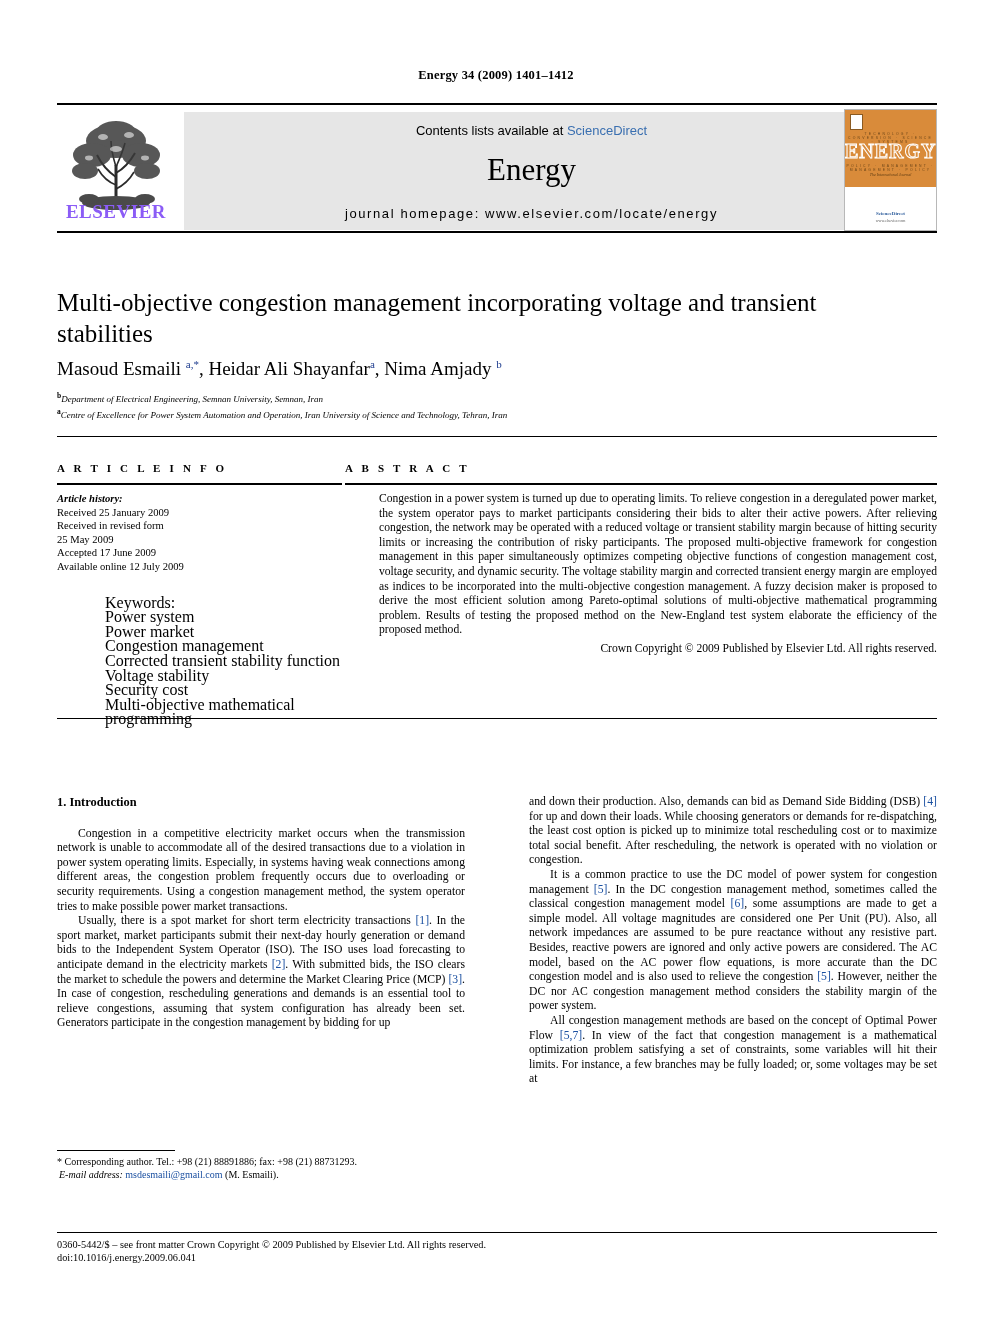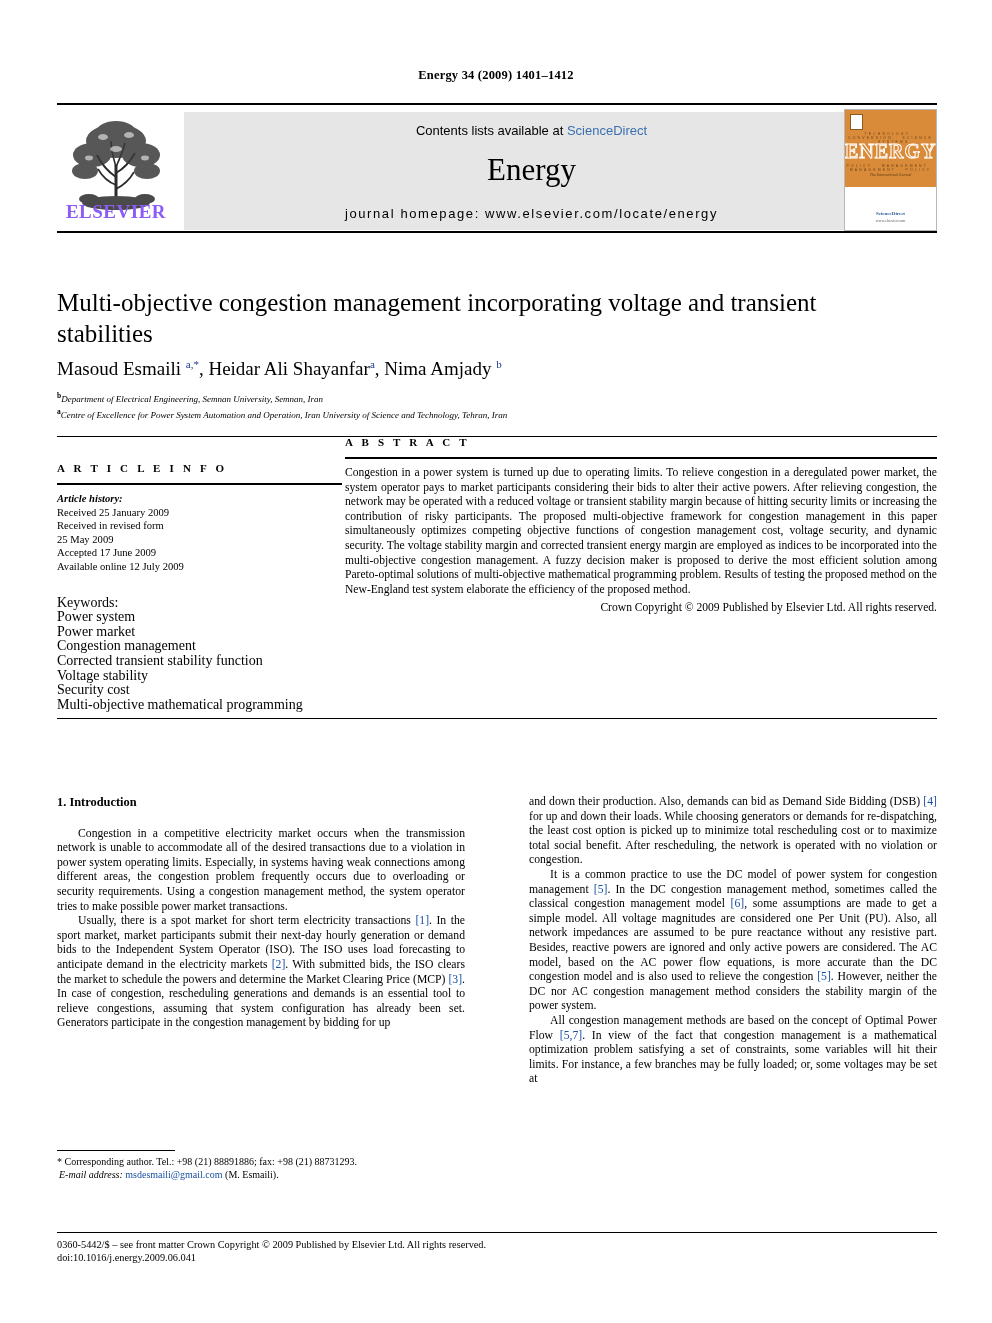--- a/index.html
+++ b/index.html
@@ -111,30 +111,30 @@
   .affils sup { font-style: normal; font-weight: bold; font-size: 7.5px; }
 
   .rule-thin { position: absolute; height: 1px; background: #000; }
 
   
   .sec-label {
     font-size: 11px; font-weight: bold; letter-spacing: 3.2px;
     font-family: "Liberation Serif", serif;
   }
   .info-col { position: absolute; left: 57px; top: 462px; width: 285px; }
-  .abs-col  { position: absolute; left: 345px; top: 436px; width: 592px; }
+  .abs-col  { position: absolute; left: 345px; top: 462px; width: 592px; }
 
   .hrule-2 { border-top: 2px solid #000; margin-top: 9px; }
 
   .info-block { font-size: 10.6px; line-height: 13.6px; margin-top: 7px; }
   .info-block .it { font-style: italic; font-weight: bold; }
-  .kw-block { font-size: 14px; line-height: 14.6px; margin-top: 22px; }
+  .kw-block { font-size: 16px; line-height: 14.6px; margin-top: 22px; margin-left: 48px; }
 
   .abstract-text {
-    font-size: 11.6px; line-height: 14.6px; text-align: justify; margin-top: 7px;
+    font-size: 11.6px; line-height: 14.6px; text-align: justify; margin-top: 7px; margin-left: 34px;
   }
   .copyright-line {
     font-size: 11.6px; text-align: right; margin-top: 4px;
   }
 
   .col { position: absolute; width: 408px; font-size: 11.7px; line-height: 14.6px; text-align: justify; }
   .col-left { left: 57px; top: 795px; }
   .col-right { left: 529px; top: 795px; }
 
   h2.heading {

